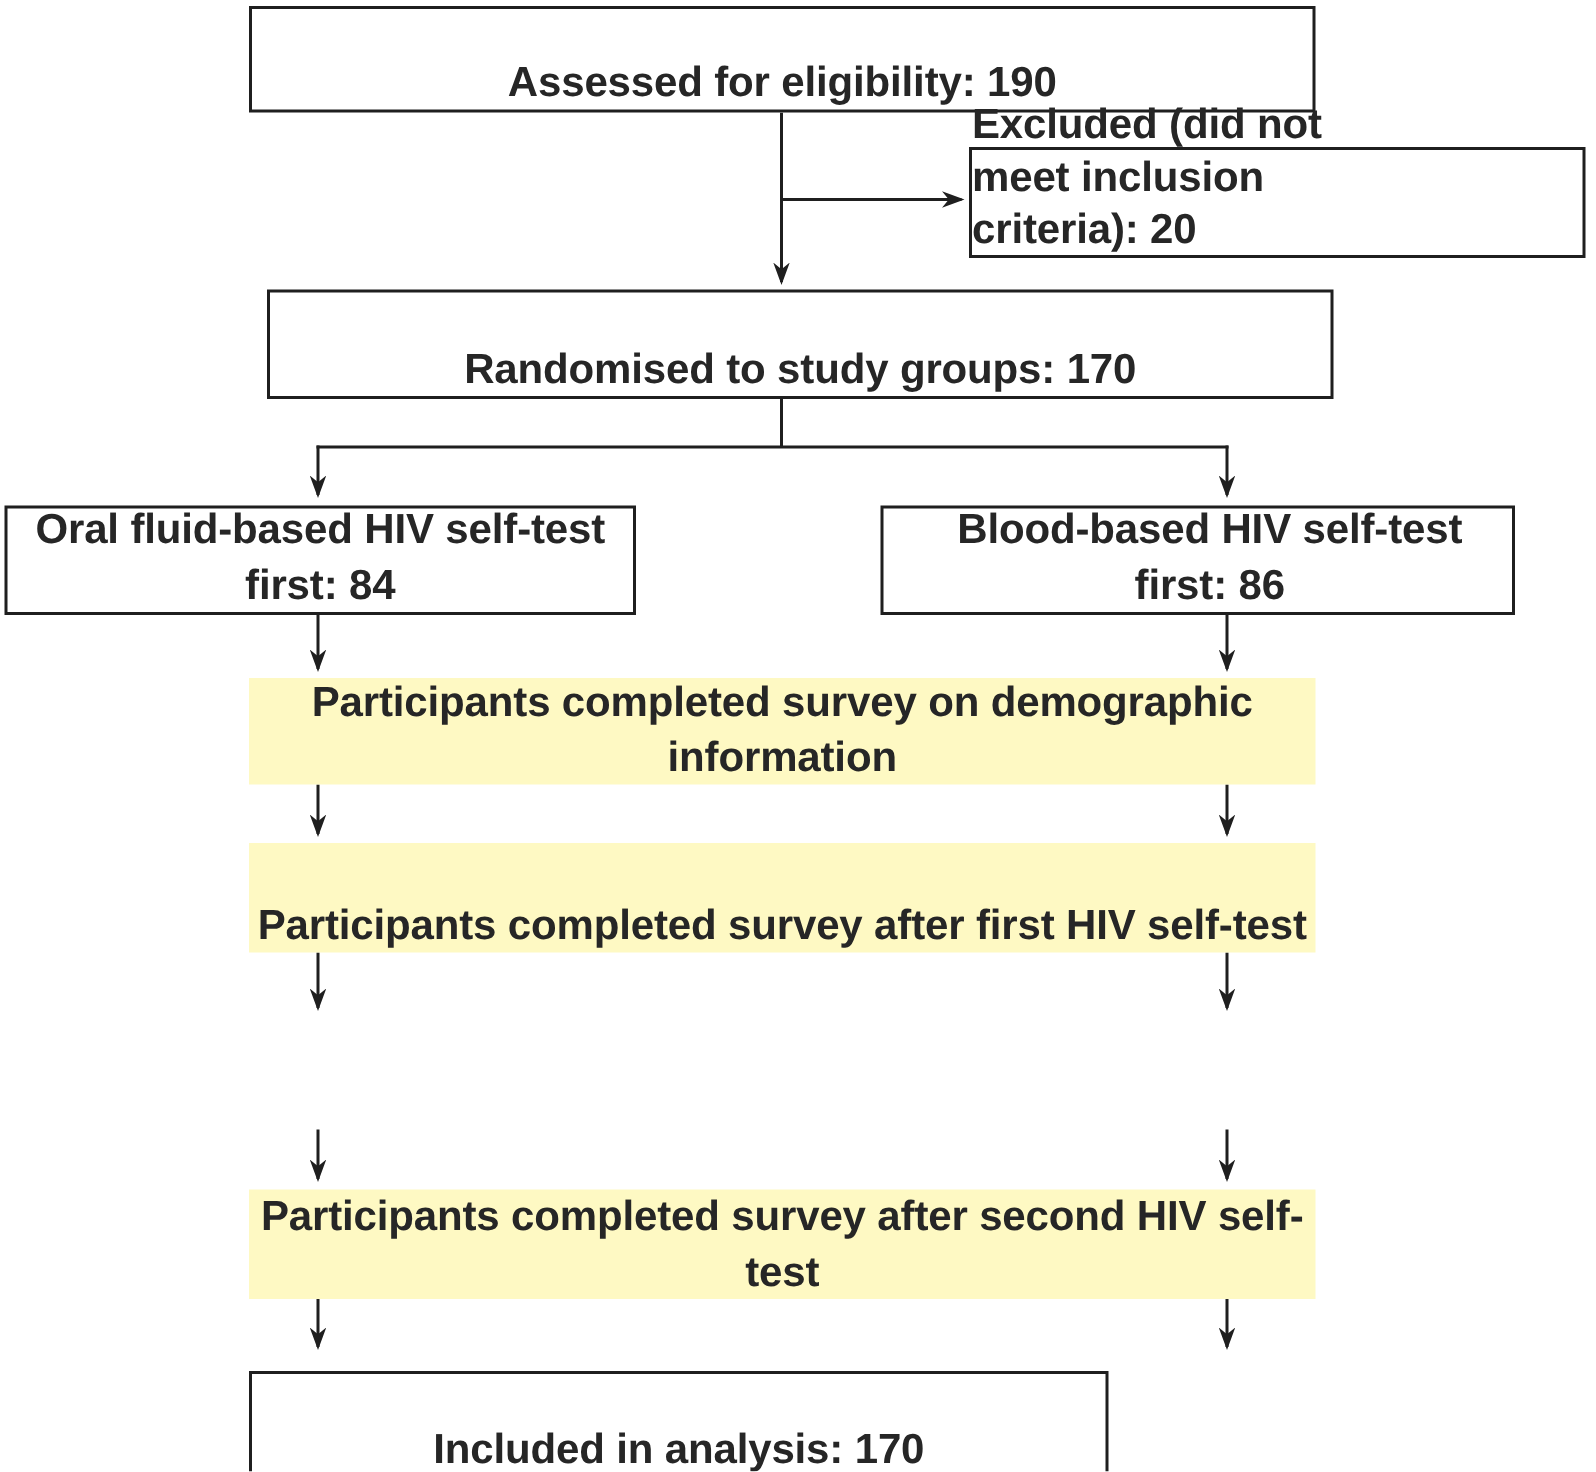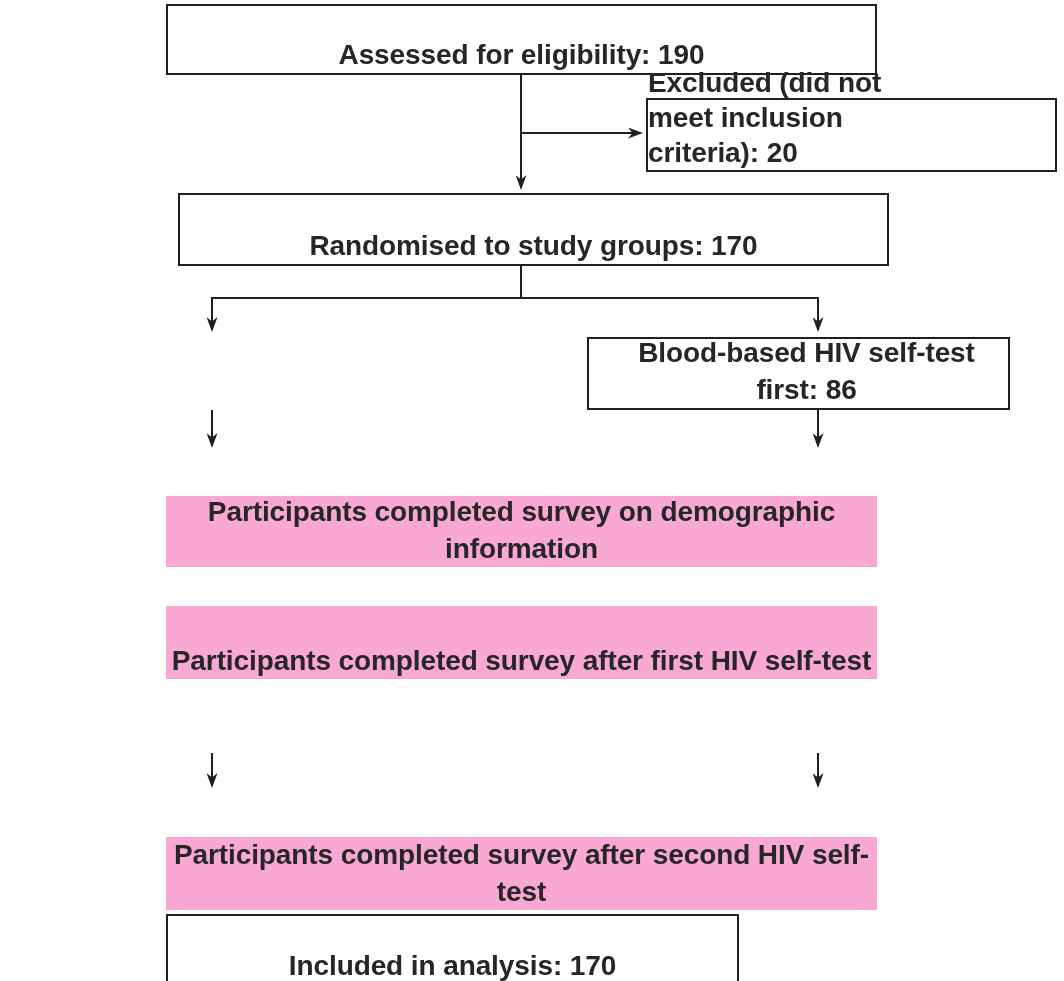--- a/index.html
+++ b/index.html
@@ -16,21 +16,21 @@
     position:absolute;
     display:flex;align-items:flex-end;justify-content:center;
     box-sizing:border-box;
     font-size:28px;
     letter-spacing:-0.1px;
     text-align:center;
     line-height:1.3;
     font-weight:bold;
   }
   .box{background:#ffffff;border:2px solid #1f1f1f;}
-  .shade{background:#f9a8d4;border:none;margin-top:44px;}
+  .shade{background:#fef9c3;border:none;}
   
   .n-assessed   {left:166px;top:4px;  width:711px;height:71px;}
   .n-excluded   {left:646px;top:98px; width:411px;height:74px;justify-content:flex-start;}
   .n-excluded .lbl{max-width:250px;text-align:left;line-height:1.25;}
   .n-randomised {left:166px;top:193px;width:711px;height:73px;margin-left:12px;}
   .n-oral-first {left:3px;  top:337px;width:421px;height:73px;}
   .n-blood-first{left:587px;top:337px;width:423px;height:73px;padding-left:16px;}
   .n-survey-demo{left:166px;top:452px;width:711px;height:71px;}
   .n-survey-1st {left:166px;top:562px;width:711px;height:73px;}
   .n-blood-2nd  {left:3px;  top:679px;width:421px;height:74px;}
@@ -74,20 +74,23 @@
   </div>
 
   <div class="node box n-excluded">
     <span class="lbl">Excluded (did not meet inclusion criteria): 20</span>
   </div>
 
   <div class="node box n-randomised">
     <span class="lbl">Randomised to study groups: 170</span>
   </div>
 
+  <div class="node box n-oral-first">
+    <span class="lbl">Oral fluid-based HIV self-test first: 84</span>
+  </div>
 
   <div class="node box n-blood-first">
     <span class="lbl">Blood-based HIV self-test first: 86</span>
   </div>
 
   <div class="node shade n-survey-demo">
     <span class="lbl">Participants completed survey on demographic information</span>
   </div>
 
   <div class="node shade n-survey-1st">

